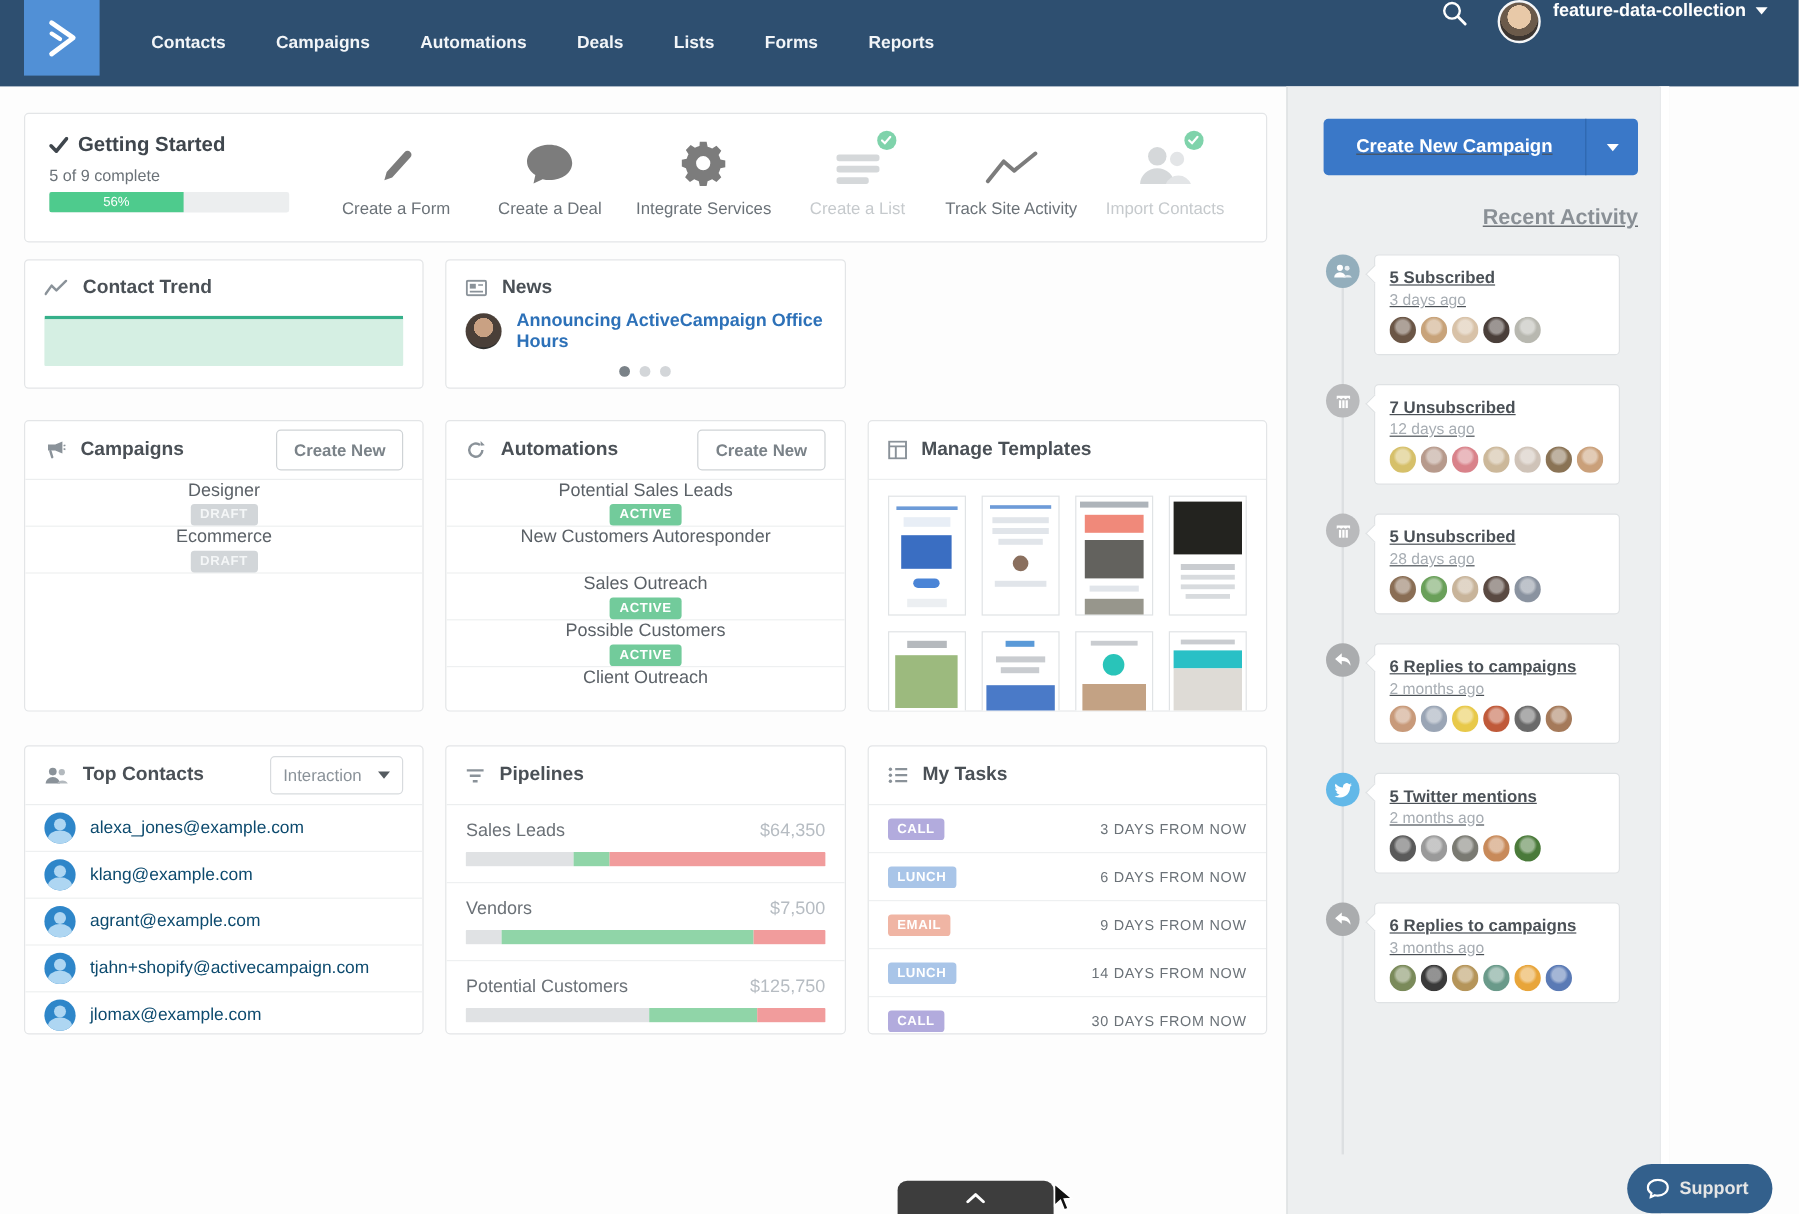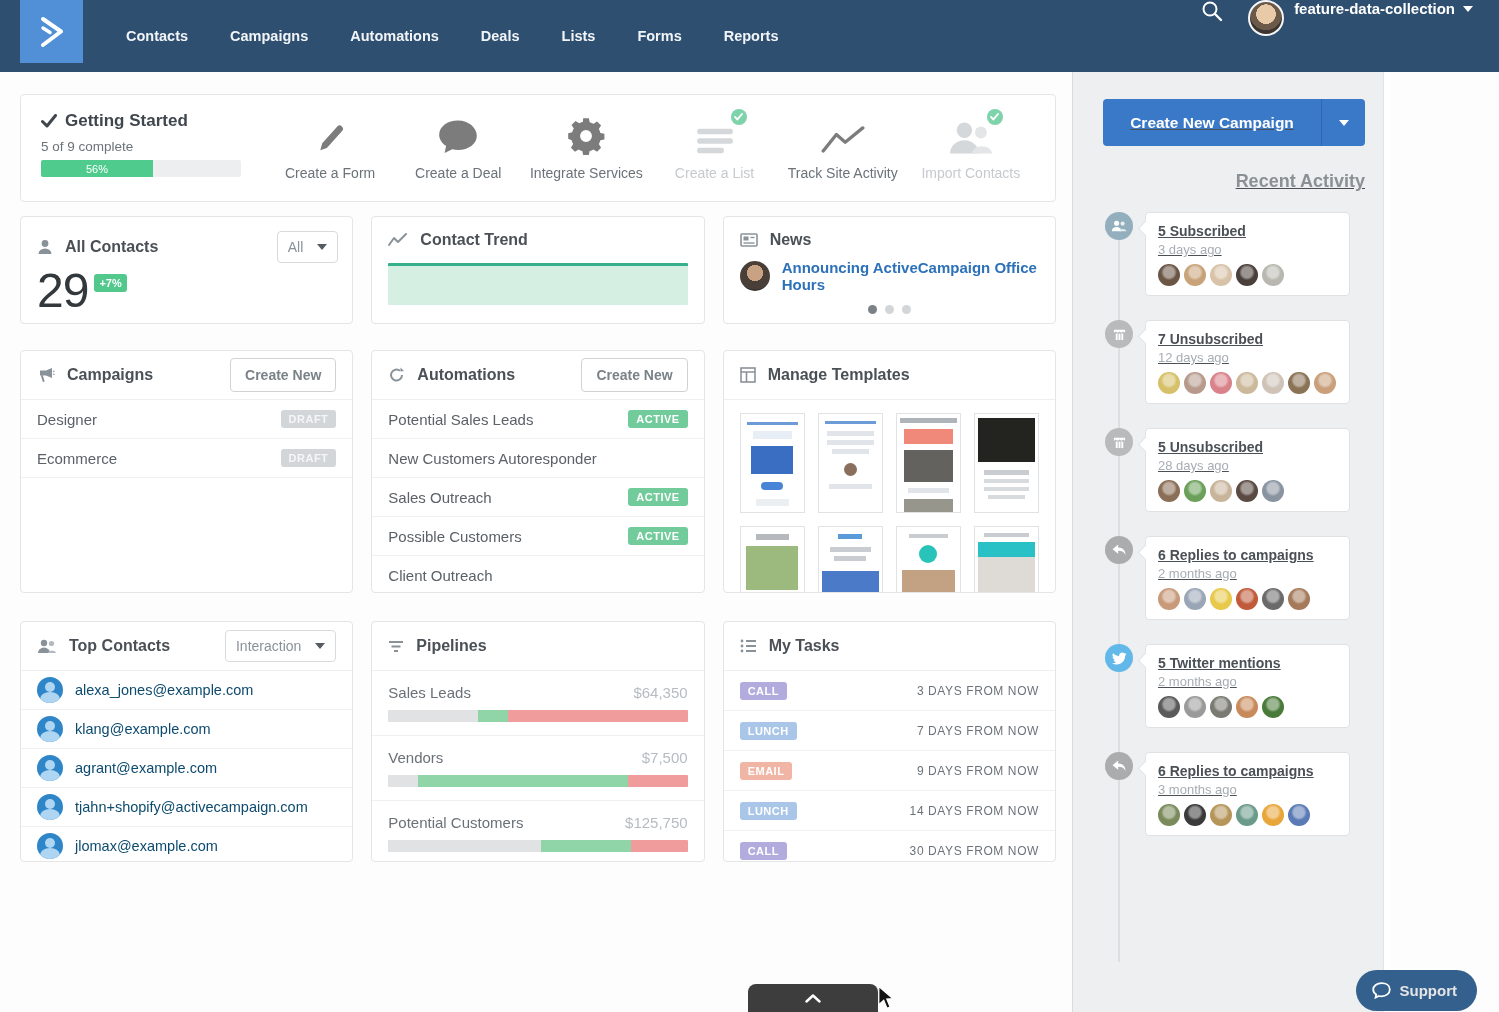--- a/index.html
+++ b/index.html
@@ -61,21 +61,21 @@
 
   
   .news-row { display:flex; align-items:center; gap:12px; padding:10px 16px 0; }
   .news-avatar { width:30px; height:30px; border-radius:50%; background:radial-gradient(circle at 50% 40%, #c9a183 0 34%, #4a3f38 35% 70%, #30302e 71%); flex:0 0 30px; }
   .news-link { color:#2d71b8; font-size:15px; font-weight:700; cursor:pointer; }
   .news-dots { display:flex; gap:8px; justify-content:center; margin-top:12px; }
   .news-dots i { width:9px; height:9px; border-radius:50%; background:#d3d6d9; cursor:pointer; }
   .news-dots i.on { background:#7a8288; }
 
   
-  .lrow { display:flex; align-items:center; padding:0 16px; height:39px; border-bottom:1px solid #eef0f1; font-size:15px; color:#5b6167; cursor:pointer; }
+  .lrow { display:flex; align-items:center; padding:0 16px; height:39px; border-bottom:1px solid #eef0f1; font-size:15px; color:#5b6167; cursor:pointer;flex-direction:column; }
   .lrow span { flex:1; }
   .pill { font-size:11px; font-weight:700; color:#fff; border-radius:3px; padding:3px 8px; letter-spacing:.5px; }
   .pill.draft { background:#d2d6d9; color:#f4f6f7; }
   .pill.active { background:#72cb9b; }
 
   
   .thumbs { display:grid; grid-template-columns:repeat(4,1fr); gap:13px; padding:13px 16px; }
   .thumb { height:100px; border:1px solid #e0e3e5; background:#fff; padding:4px 3px; overflow:hidden; cursor:pointer; }
   .thumb .blk { margin-left:auto; margin-right:auto; }
   .thumb .circ { border-radius:50%; }
@@ -230,39 +230,20 @@
                   <path d="M1 4 L3.4 6.4 L8 1" fill="none" stroke="#fff" stroke-width="1.8" stroke-linecap="round"></path>
                 </svg>
               </span>
             </div>
             <div class="g-label">Import Contacts</div>
           </div>
         </div>
     </div>
 
     <div class="row3 h108 mb26">
-      <div class="card">
-        <div class="ac-head">
-          <span class="head-icon">
-            <svg width="16" height="16" viewBox="0 0 16 16">
-                <circle cx="8" cy="4.5" r="3.4" fill="#8a9299"></circle>
-                <path d="M1.5 15 a6.5 5.6 0 0 1 13 0 z" fill="#8a9299"></path>
-              </svg>
-          </span>
-          <span class="card-title">All Contacts</span>
-          <div class="select-box">
-            <span>All</span>
-              <span class="caret-down"></span>
-          </div>
-        </div>
-        <div class="ac-count-row">
-          <span class="ac-count">29</span>
-          <span class="delta-badge">+7%</span>
-        </div>
-      </div>
 
       <div class="card">
         <div class="ac-head">
           <span class="head-icon">
             <svg width="20" height="14" viewBox="0 0 20 14">
                 <polyline points="1,12 6,5 10,9 18,1" fill="none" stroke="#8a9299" stroke-width="2" stroke-linejoin="round" stroke-linecap="round"></polyline>
               </svg>
           </span>
           <span class="card-title">Contact Trend</span>
         </div>
@@ -519,21 +500,21 @@
           </span>
           <span class="card-title">My Tasks</span>
         </div>
         <div id="task-rows">
             <div class="trow">
               <em class="pill" style="font-style: normal; background: rgb(178, 171, 221);">CALL</em>
               <span class="due">3 DAYS FROM NOW</span>
             </div>
             <div class="trow">
               <em class="pill" style="font-style: normal; background: rgb(169, 197, 232);">LUNCH</em>
-              <span class="due">7 DAYS FROM NOW</span>
+              <span class="due">6 DAYS FROM NOW</span>
             </div>
             <div class="trow">
               <em class="pill" style="font-style: normal; background: rgb(240, 181, 164);">EMAIL</em>
               <span class="due">9 DAYS FROM NOW</span>
             </div>
             <div class="trow">
               <em class="pill" style="font-style: normal; background: rgb(169, 197, 232);">LUNCH</em>
               <span class="due">14 DAYS FROM NOW</span>
             </div>
             <div class="trow">

